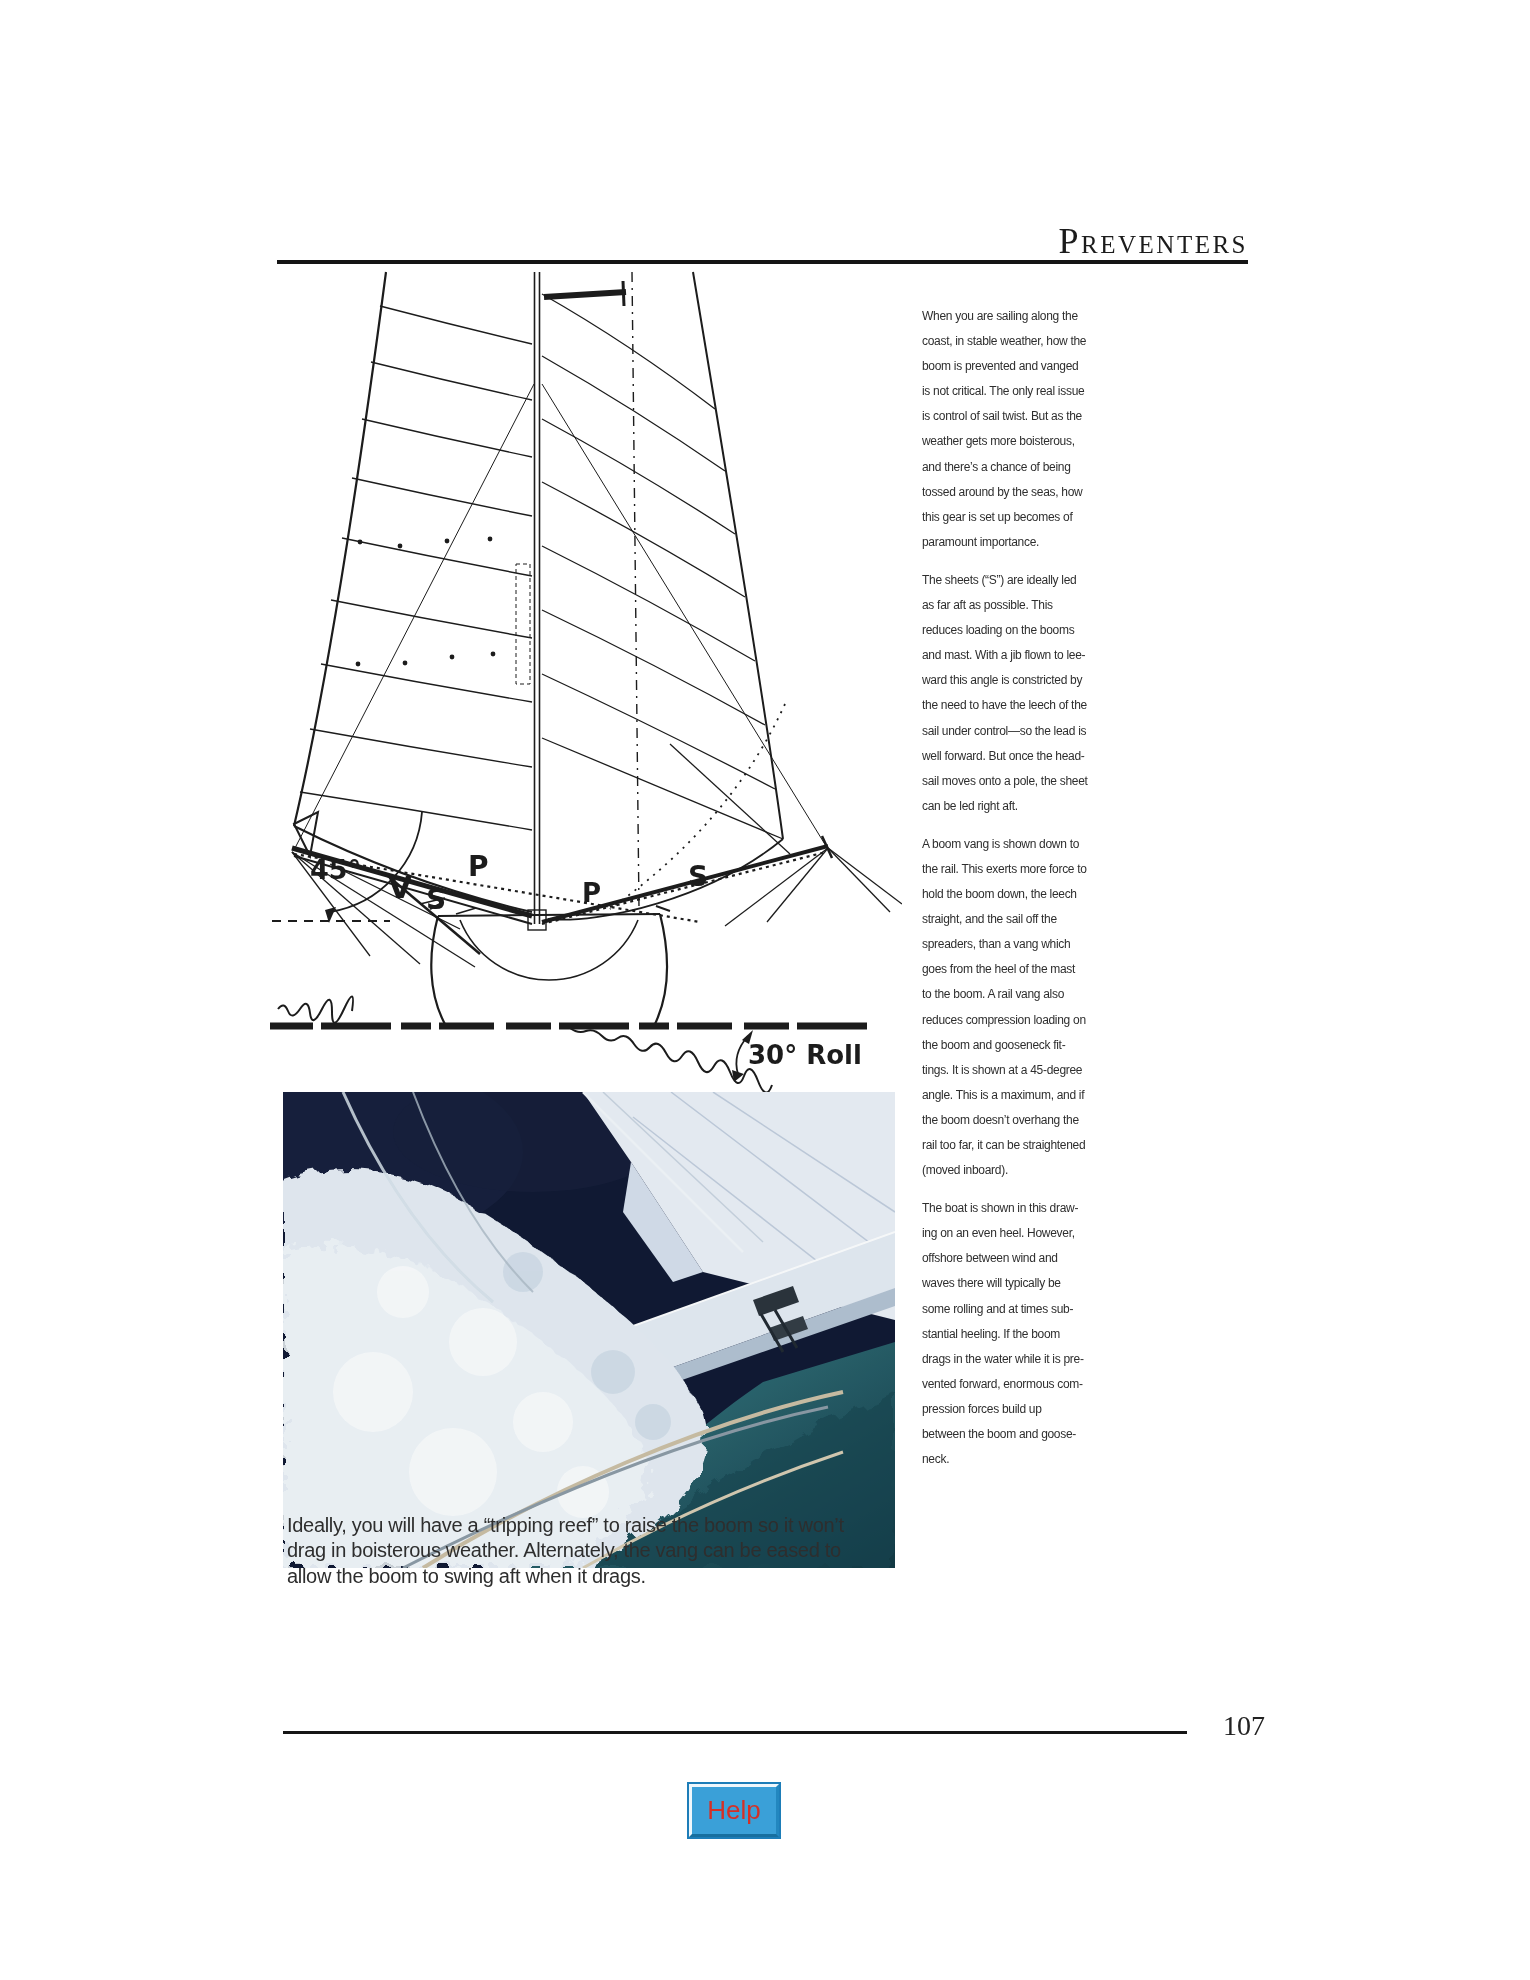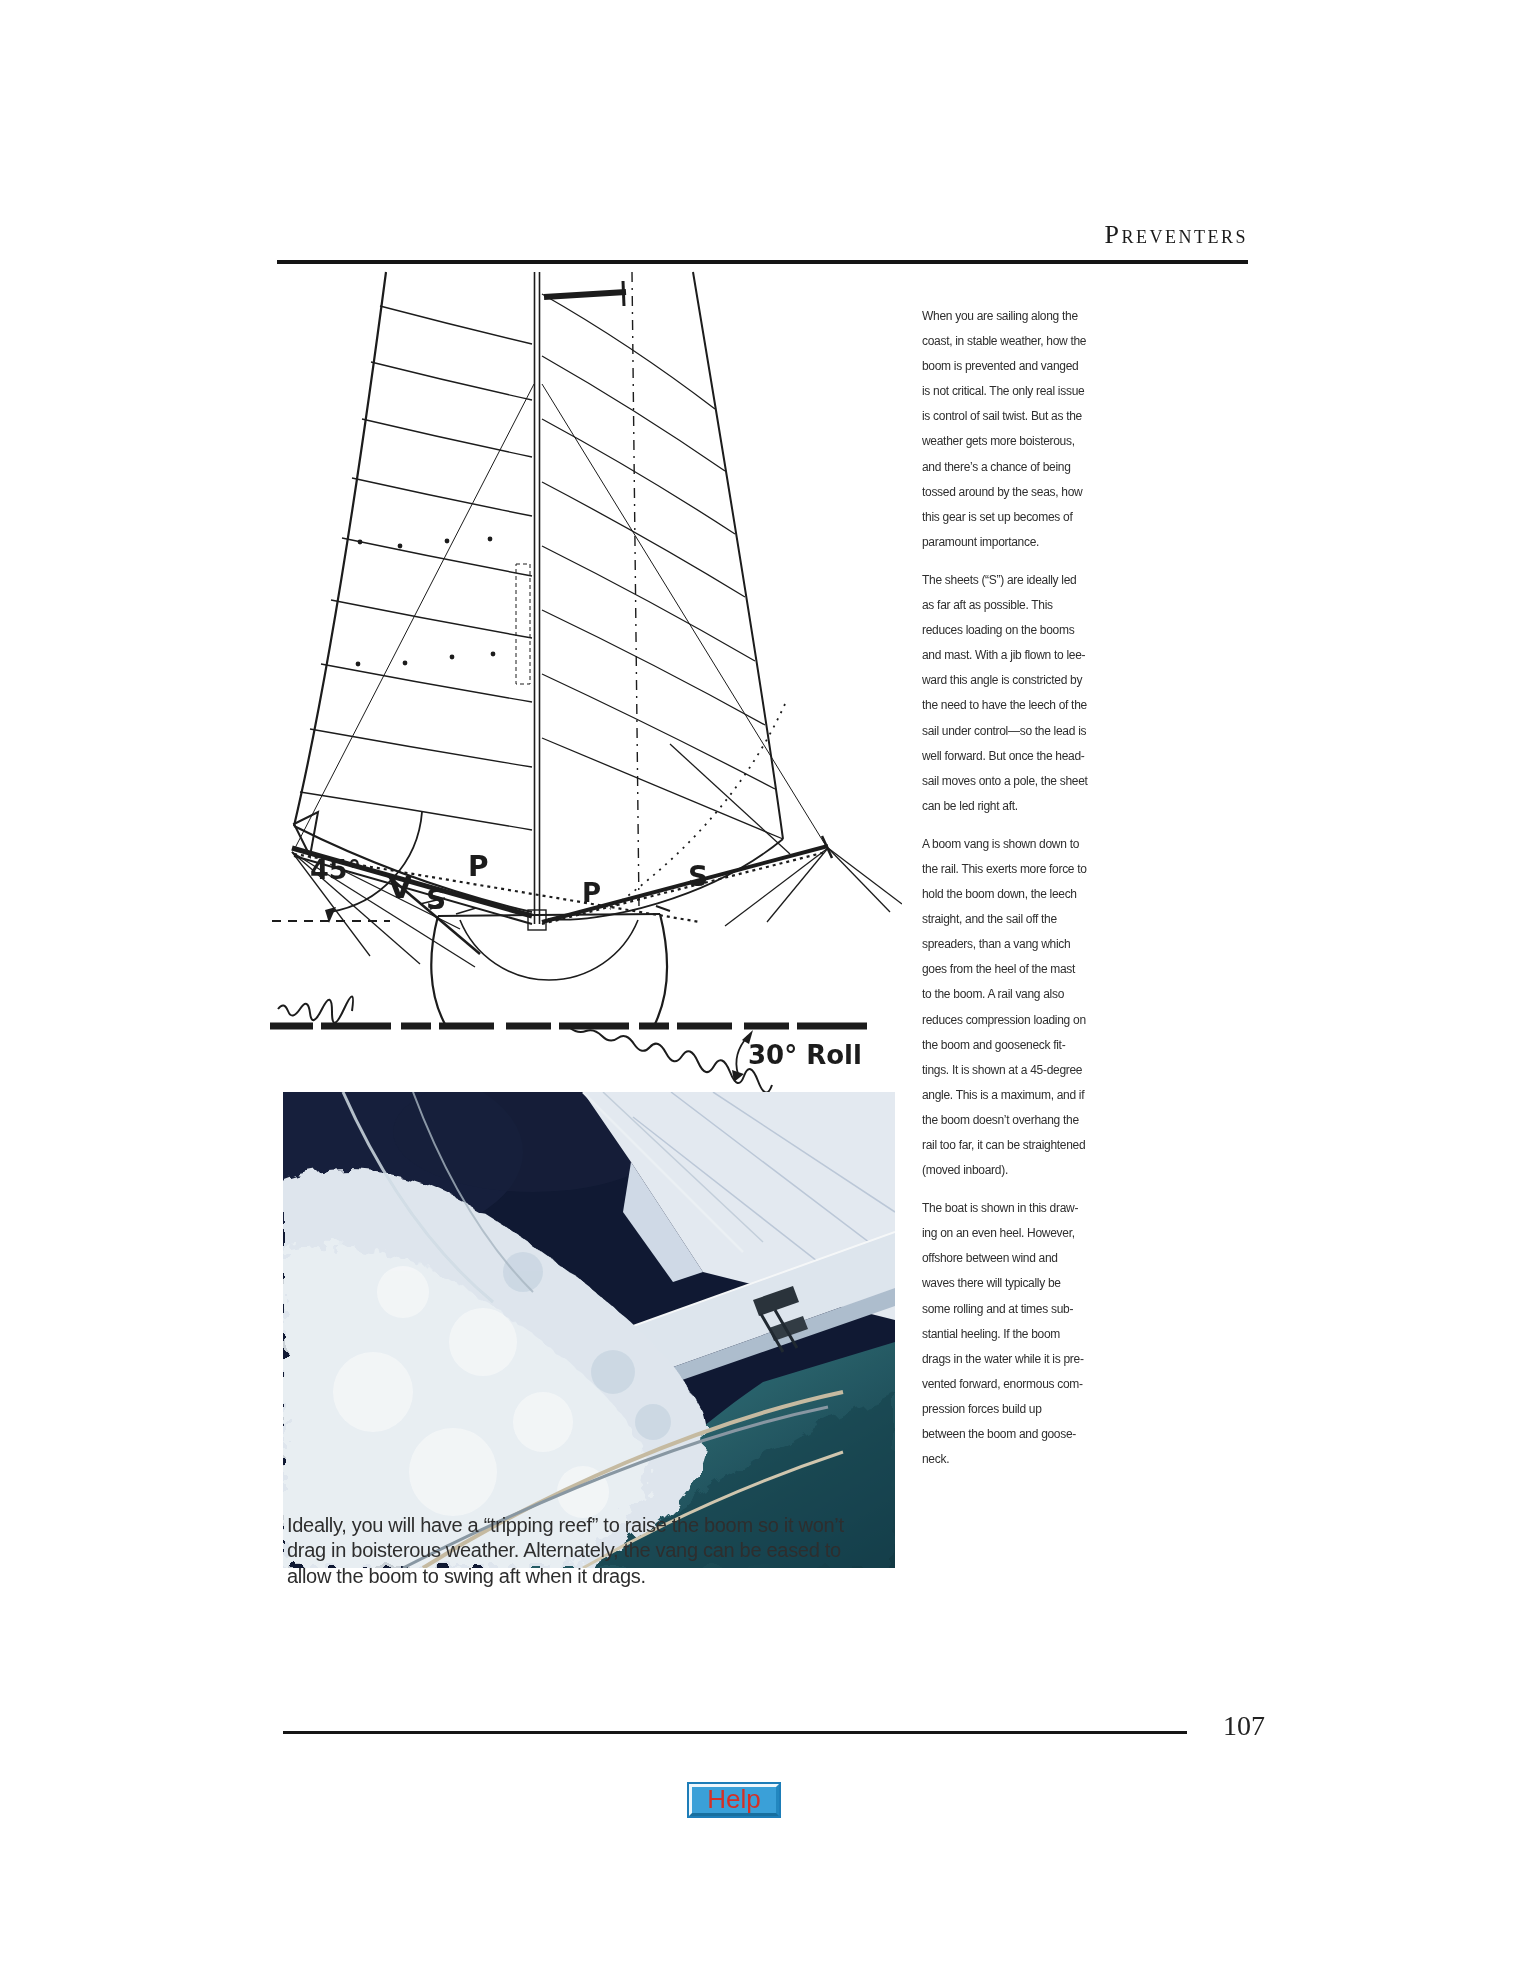--- a/index.html
+++ b/index.html
@@ -5,21 +5,21 @@
   html,body{margin:0;padding:0;}
   body{
     width:1530px;height:1980px;position:relative;background:#ffffff;
     font-family:"Liberation Sans",sans-serif;color:#2d2d2d;overflow:hidden;
   }
   .abs{position:absolute;}
   
   #page-title{
     left:940px;top:220px;width:308px;text-align:right;
     font-family:"Liberation Serif",serif;font-variant:small-caps;
-    font-size:26px;letter-spacing:2.5px;color:#1b1b1b;font-weight:400;
+    font-size:36px;letter-spacing:2.5px;color:#1b1b1b;font-weight:400;
   }
   #rule-top{left:277px;top:260px;width:971px;height:4px;background:#151515;}
   
   #figure-svg{left:270px;top:264px;}
   .ink{stroke:#1c1c1c;fill:none;}
   .lbl{font-family:"DejaVu Sans",sans-serif;font-weight:bold;fill:#1c1c1c;}
   
   #photo{left:283px;top:1092px;width:612px;height:476px;background:#0e1630;}
   
   #photo-caption{
@@ -33,21 +33,21 @@
     color:#2e2e2e;margin:13px 0 7px 0;white-space:nowrap;
   }
   
   #rule-bottom{left:283px;top:1731px;width:904px;height:3px;background:#151515;}
   #page-number{
     left:1223px;top:1710px;width:80px;font-family:"Liberation Serif",serif;
     font-size:28px;color:#222;
   }
   
   #help-button{
-    left:687px;top:1782px;width:94px;height:36px;box-sizing:border-box;
+    left:687px;top:1782px;width:94px;height:57px;box-sizing:border-box;
     border:2px solid #0f172a;background:#3aa0d8;cursor:pointer;
     display:flex;align-items:center;justify-content:center;padding:0;
   }
   #help-inner{
     width:100%;height:100%;box-sizing:border-box;
     border-top:3px solid #eef7fc;border-left:3px solid #eef7fc;
     border-bottom:3px solid #176f9f;border-right:3px solid #2287bf;
     display:flex;align-items:center;justify-content:center;
   }
   #help-label{

